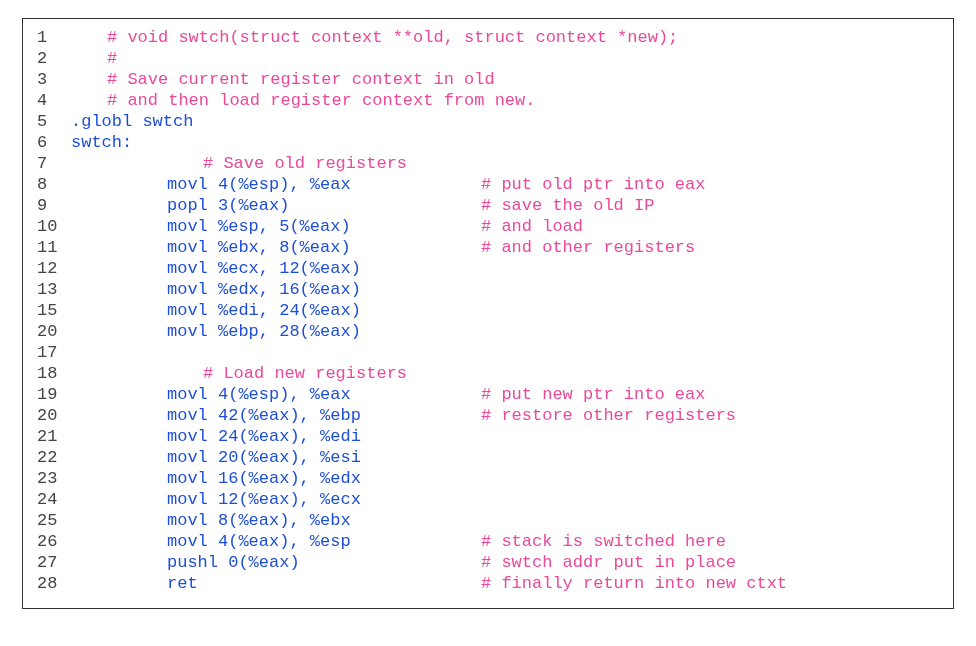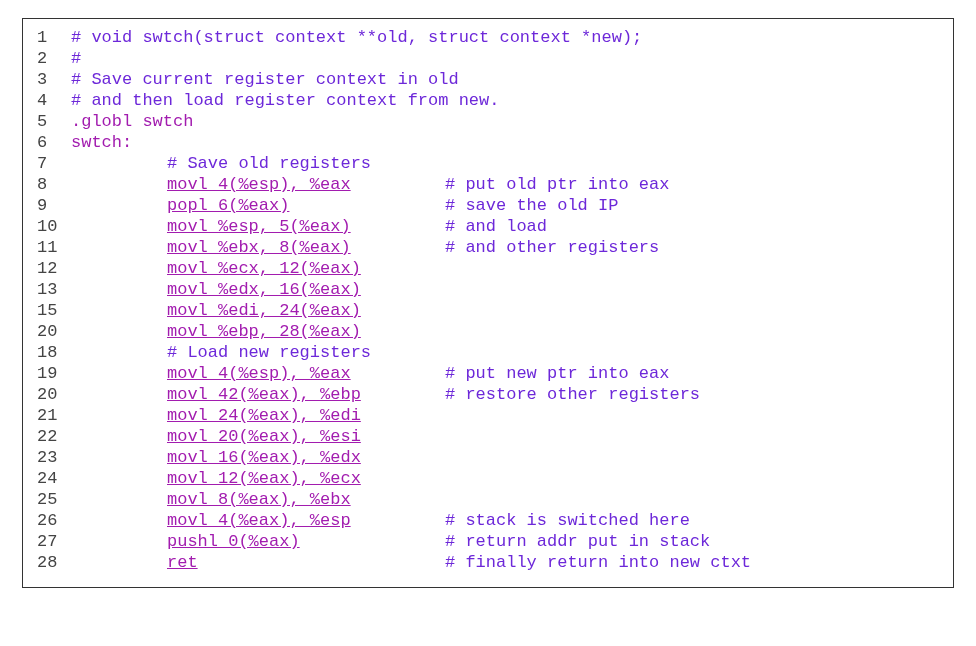--- a/index.html
+++ b/index.html
@@ -28,50 +28,51 @@
     align-items: baseline;
     height: 21px;
     white-space: pre;
   }
   .gutter {
     width: 34px;
     min-width: 34px;
     text-align: left;
     color: #444444;
   }
-  .code-text   { color: #a21caf; }
-  .code-comment{ color: #6d28d9; }
+  .code-text   { color: #1d4ed8; }
+  .code-comment{ color: #ec4899; margin-left: 36px; }
   .indent { display:inline-block; width: 96px; }
-  .instr  { display:inline-block; width: 278px; text-decoration: underline; }
+  .instr  { display:inline-block; width: 278px; }
 </style>
 </head>
 <body>
 
 <div class="page">
   <div class="code-box" id="code-box">
       <div class="line"><span class="gutter">1</span><span><span class="code-comment"># void swtch(struct context **old, struct context *new);</span></span></div>
       <div class="line"><span class="gutter">2</span><span><span class="code-comment">#</span></span></div>
       <div class="line"><span class="gutter">3</span><span><span class="code-comment"># Save current register context in old</span></span></div>
       <div class="line"><span class="gutter">4</span><span><span class="code-comment"># and then load register context from new.</span></span></div>
       <div class="line"><span class="gutter">5</span><span><span class="code-text">.globl swtch</span></span></div>
       <div class="line"><span class="gutter">6</span><span><span class="code-text">swtch:</span></span></div>
       <div class="line"><span class="gutter">7</span><span><span class="indent"></span><span class="code-comment"># Save old registers</span></span></div>
       <div class="line"><span class="gutter">8</span><span><span class="indent"></span><span class="instr code-text">movl 4(%esp), %eax</span><span class="code-comment"># put old ptr into eax</span></span></div>
-      <div class="line"><span class="gutter">9</span><span><span class="indent"></span><span class="instr code-text">popl 6(%eax)</span><span class="code-comment"># save the old IP</span></span></div>
+      <div class="line"><span class="gutter">9</span><span><span class="indent"></span><span class="instr code-text">popl 3(%eax)</span><span class="code-comment"># save the old IP</span></span></div>
       <div class="line"><span class="gutter">10</span><span><span class="indent"></span><span class="instr code-text">movl %esp, 5(%eax)</span><span class="code-comment"># and load</span></span></div>
       <div class="line"><span class="gutter">11</span><span><span class="indent"></span><span class="instr code-text">movl %ebx, 8(%eax)</span><span class="code-comment"># and other registers</span></span></div>
       <div class="line"><span class="gutter">12</span><span><span class="indent"></span><span class="instr code-text">movl %ecx, 12(%eax)</span></span></div>
       <div class="line"><span class="gutter">13</span><span><span class="indent"></span><span class="instr code-text">movl %edx, 16(%eax)</span></span></div>
       <div class="line"><span class="gutter">15</span><span><span class="indent"></span><span class="instr code-text">movl %edi, 24(%eax)</span></span></div>
       <div class="line"><span class="gutter">20</span><span><span class="indent"></span><span class="instr code-text">movl %ebp, 28(%eax)</span></span></div>
+      <div class="line"><span class="gutter">17</span><span><span class="code-text"></span></span></div>
       <div class="line"><span class="gutter">18</span><span><span class="indent"></span><span class="code-comment"># Load new registers</span></span></div>
       <div class="line"><span class="gutter">19</span><span><span class="indent"></span><span class="instr code-text">movl 4(%esp), %eax</span><span class="code-comment"># put new ptr into eax</span></span></div>
       <div class="line"><span class="gutter">20</span><span><span class="indent"></span><span class="instr code-text">movl 42(%eax), %ebp</span><span class="code-comment"># restore other registers</span></span></div>
       <div class="line"><span class="gutter">21</span><span><span class="indent"></span><span class="instr code-text">movl 24(%eax), %edi</span></span></div>
       <div class="line"><span class="gutter">22</span><span><span class="indent"></span><span class="instr code-text">movl 20(%eax), %esi</span></span></div>
       <div class="line"><span class="gutter">23</span><span><span class="indent"></span><span class="instr code-text">movl 16(%eax), %edx</span></span></div>
       <div class="line"><span class="gutter">24</span><span><span class="indent"></span><span class="instr code-text">movl 12(%eax), %ecx</span></span></div>
       <div class="line"><span class="gutter">25</span><span><span class="indent"></span><span class="instr code-text">movl 8(%eax), %ebx</span></span></div>
       <div class="line"><span class="gutter">26</span><span><span class="indent"></span><span class="instr code-text">movl 4(%eax), %esp</span><span class="code-comment"># stack is switched here</span></span></div>
-      <div class="line"><span class="gutter">27</span><span><span class="indent"></span><span class="instr code-text">pushl 0(%eax)</span><span class="code-comment"># return addr put in stack</span></span></div>
+      <div class="line"><span class="gutter">27</span><span><span class="indent"></span><span class="instr code-text">pushl 0(%eax)</span><span class="code-comment"># swtch addr put in place</span></span></div>
       <div class="line"><span class="gutter">28</span><span><span class="indent"></span><span class="instr code-text">ret</span><span class="code-comment"># finally return into new ctxt</span></span></div>
     </div>
 </div>
 
 </body></html>

